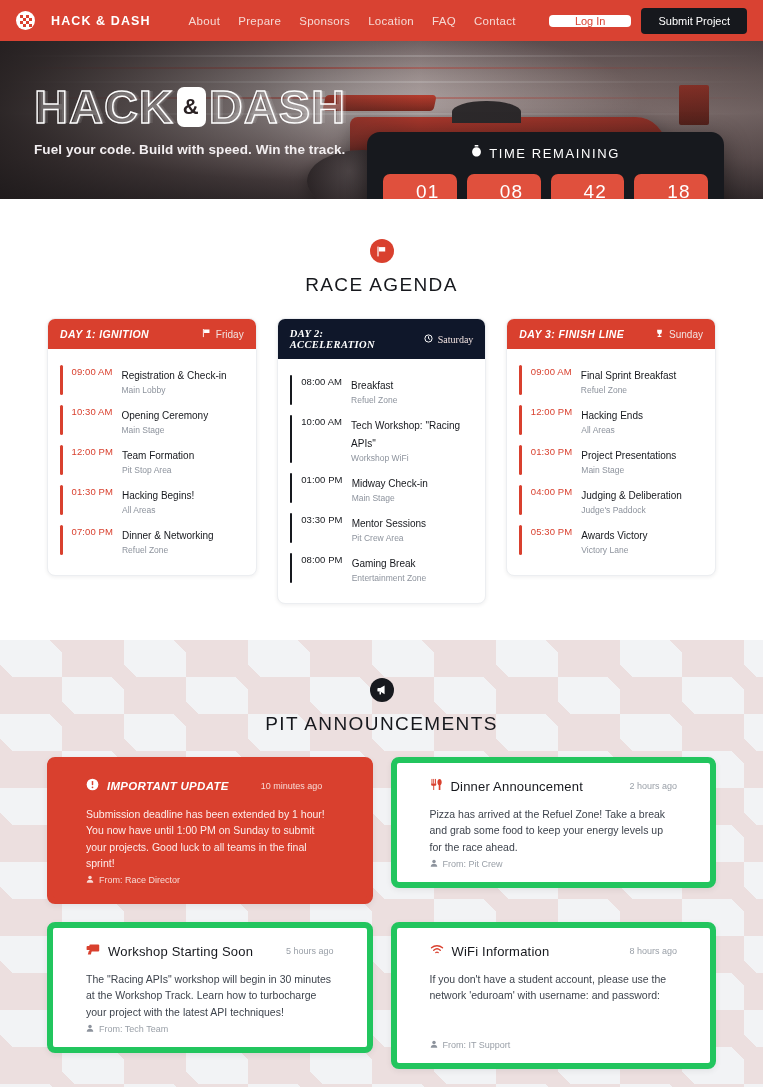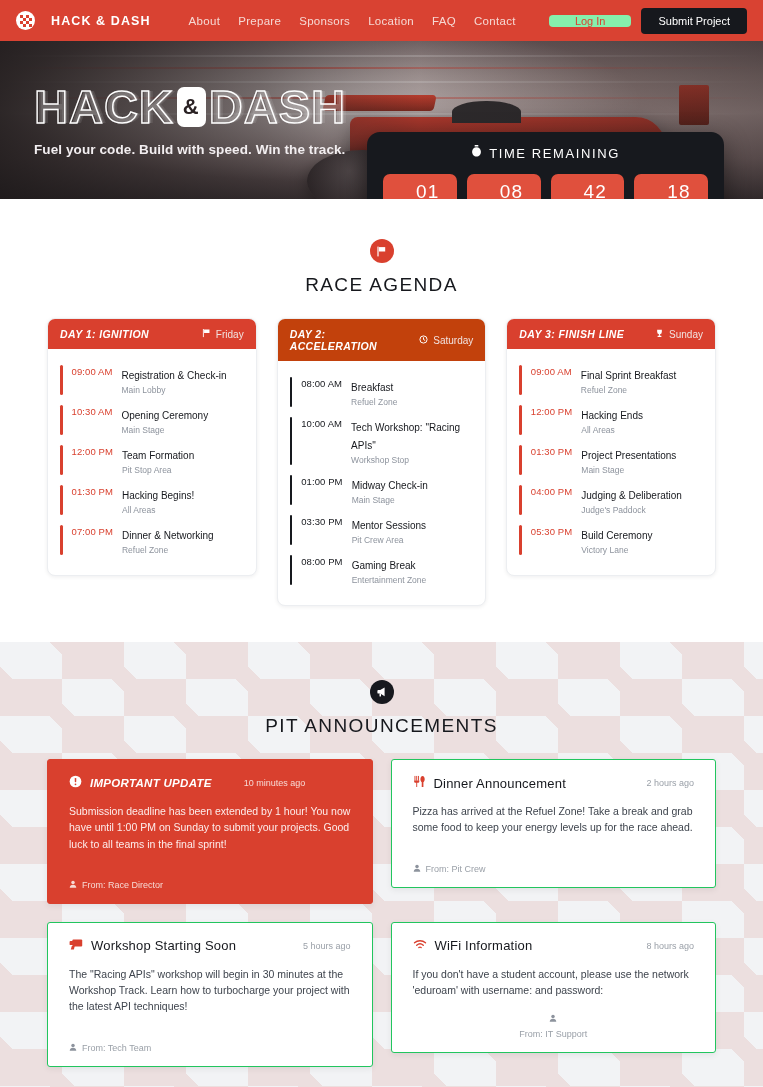--- a/index.html
+++ b/index.html
@@ -26,21 +26,21 @@
   .brand-text {
     color:#fff; font-weight:bold; font-size:12.5px; letter-spacing:1.1px;
     font-stretch:condensed;
   }
   .nav-links { display:flex; align-items:center; gap:18px; margin-left:38px; }
   .nav-links a {
     color:#f6d9d4; font-size:11.5px; text-decoration:none; letter-spacing:.3px;
   }
   .nav-actions { margin-left:auto; display:flex; align-items:center; gap:10px; }
   .btn-login {
-    background:#86efac; color:#d94232; font-size:11px; border:none;
+    background:#ffffff; color:#d94232; font-size:11px; border:none;
     padding:0 26px; border-radius:4px; cursor:pointer;
     font-family:inherit;
   }
   .btn-submit {
     background:#16181d; color:#fff; font-size:11px; border:none;
     padding:7px 17px; border-radius:4px; cursor:pointer;
     font-family:inherit;
   }
 
   
@@ -159,21 +159,21 @@
   .day-card {
     background:#fff; border:1px solid #eceef1; border-radius:8px;
     overflow:hidden; box-shadow:0 1px 4px rgba(16,18,22,.07);
     align-self:start;
   }
   .day-head {
     display:flex; align-items:center; justify-content:space-between;
     padding:9px 12px; color:#fff;
   }
   .day-head.red { background:#d9402e; }
-  .day-head.dark { background:#c2410c; }
+  .day-head.dark { background:#0f172a;font-family:Liberation Serif, serif; }
   .day-name { font-size:10.5px; font-weight:bold; font-style:italic; letter-spacing:.4px; }
   .day-when { display:flex; align-items:center; gap:5px; font-size:10px; color:#f1e2e0;padding-left:28px; }
   .day-body { padding:12px 12px 14px; }
   .ev {
     display:flex; gap:9px; padding:4px 0 6px; align-items:flex-start;
   }
   .ev-bar { width:2.5px; align-self:stretch; border-radius:2px; flex:none; }
   .ev-bar.red { background:#d9402e; }
   .ev-bar.dark { background:#17191e; }
   .ev-time {
@@ -197,41 +197,41 @@
     background-size:124px 74px;
     background-position:0 0, 62px 37px;
     opacity:.85;
   }
   .ann-inner { position:relative; z-index:2; }
   .ann-grid {
     display:grid; grid-template-columns:1fr 1fr; gap:18px; margin-top:22px;
     align-items:start;
   }
   .card {
-    background:#fff; border:1px solid #22c55e; border-radius:3px;
-    padding:14px 21px 13px; box-shadow:0 2px 6px rgba(16,18,22,.07);
+    background:#fff; border:6px solid #22c55e; border-radius:8px;
+    padding:14px 33px 13px; box-shadow:0 2px 6px rgba(16,18,22,.07);
   }
   .card.alert { background:#d9402e; border-color:#d9402e; }
   .card-head { display:flex; align-items:center; gap:8px; }
   .card-title {
     font-size:13px; color:#16181d; letter-spacing:.2px;
   }
   .card.alert .card-title {
     color:#fff; font-weight:bold; font-style:italic; font-size:11.5px; letter-spacing:.3px;
   }
   .card-time {
     margin-left:auto; font-size:9px; color:#9aa0a8;
   }
   .card.alert .card-time { color:#f7d9d4;margin-left:24px; }
   .card-body {
     margin-top:11px; font-size:10.5px; line-height:1.55; color:#3e444d;
   }
   .card.alert .card-body { color:#fdeceb; }
   .card-from {
-    margin-top:28px; display:flex; align-items:center; gap:5px;
+    margin-top:4px; display:flex; align-items:center; gap:5px;
     font-size:9px; color:#9aa0a8;
   }
   .card.alert .card-from { color:#f7d9d4; }
   .view-all {
     margin-top:24px; text-align:center; font-size:11px; color:#d9402e;
     display:flex; align-items:center; justify-content:center; gap:6px;
     text-decoration:none;
   }
 
   
@@ -424,21 +424,21 @@
             <span>
               <span class="ev-name">Breakfast</span>
               <div class="ev-loc">Refuel Zone</div>
             </span>
           </div>
           <div class="ev">
             <span class="ev-bar dark"></span>
             <span class="ev-time dark">10:00 AM</span>
             <span>
               <span class="ev-name">Tech Workshop: "Racing APIs"</span>
-              <div class="ev-loc">Workshop Stop</div>
+              <div class="ev-loc">Workshop WiFi</div>
             </span>
           </div>
           <div class="ev">
             <span class="ev-bar dark"></span>
             <span class="ev-time dark">01:00 PM</span>
             <span>
               <span class="ev-name">Midway Check-in</span>
               <div class="ev-loc">Main Stage</div>
             </span>
           </div>
@@ -505,21 +505,21 @@
             <span class="ev-time red">04:00 PM</span>
             <span>
               <span class="ev-name">Judging &amp; Deliberation</span>
               <div class="ev-loc">Judge's Paddock</div>
             </span>
           </div>
           <div class="ev">
             <span class="ev-bar red"></span>
             <span class="ev-time red">05:30 PM</span>
             <span>
-              <span class="ev-name">Build Ceremony</span>
+              <span class="ev-name">Awards Victory</span>
               <div class="ev-loc">Victory Lane</div>
             </span>
           </div>
         </div>
       </div>
 
     </div>
   </div>
 
   <div class="ann">
@@ -617,21 +617,21 @@
               <svg width="14" height="12" viewBox="0 0 15 12" fill="none" stroke="#d9402e" stroke-width="1.5" stroke-linecap="round">
                 <path d="M1.6 3.6a9 9 0 0 1 11.8 0"></path>
                 <path d="M4 6.2a5.4 5.4 0 0 1 7 0"></path>
                 <path d="M6.3 8.7a2 2 0 0 1 2.4 0"></path>
               </svg>
             </span>
             <span class="card-title">WiFi Information</span>
             <span class="card-time">8 hours ago</span>
           </div>
           <div class="card-body">If you don't have a student account, please use the network 'eduroam' with username: and password:</div>
-          <div class="card-from" style="margin-top:16px;flex-direction:column;">
+          <div class="card-from" style="margin-top:36px;">
             <span>
               <svg width="8" height="8" viewBox="0 0 10 10" fill="#8d939d">
                 <circle cx="5" cy="3" r="2.2"></circle>
                   <path d="M.9 9.6c0-2.2 1.8-3.6 4.1-3.6s4.1 1.4 4.1 3.6z"></path>
               </svg>
             </span>
             <span>From: IT Support</span>
           </div>
         </div>
 

